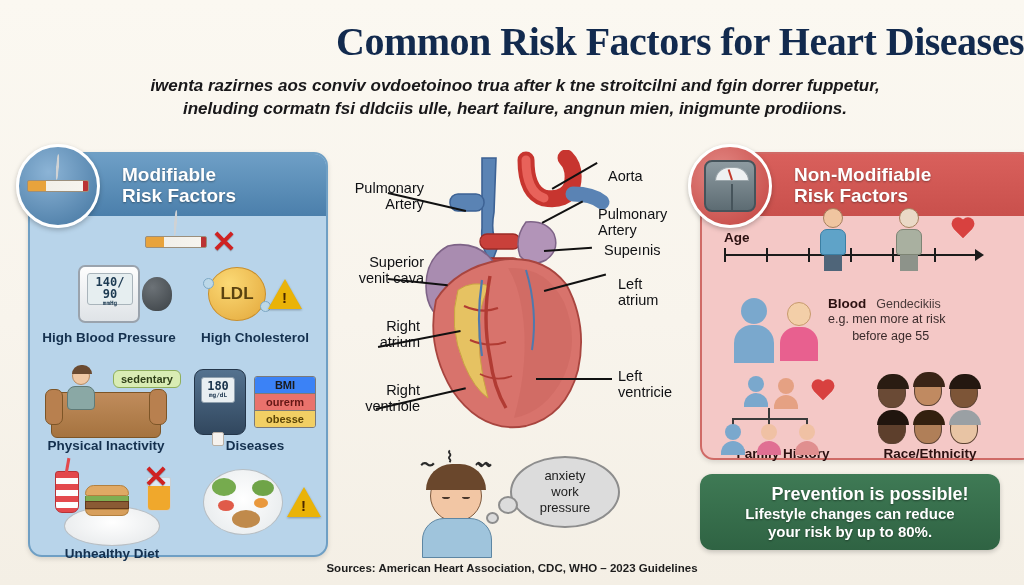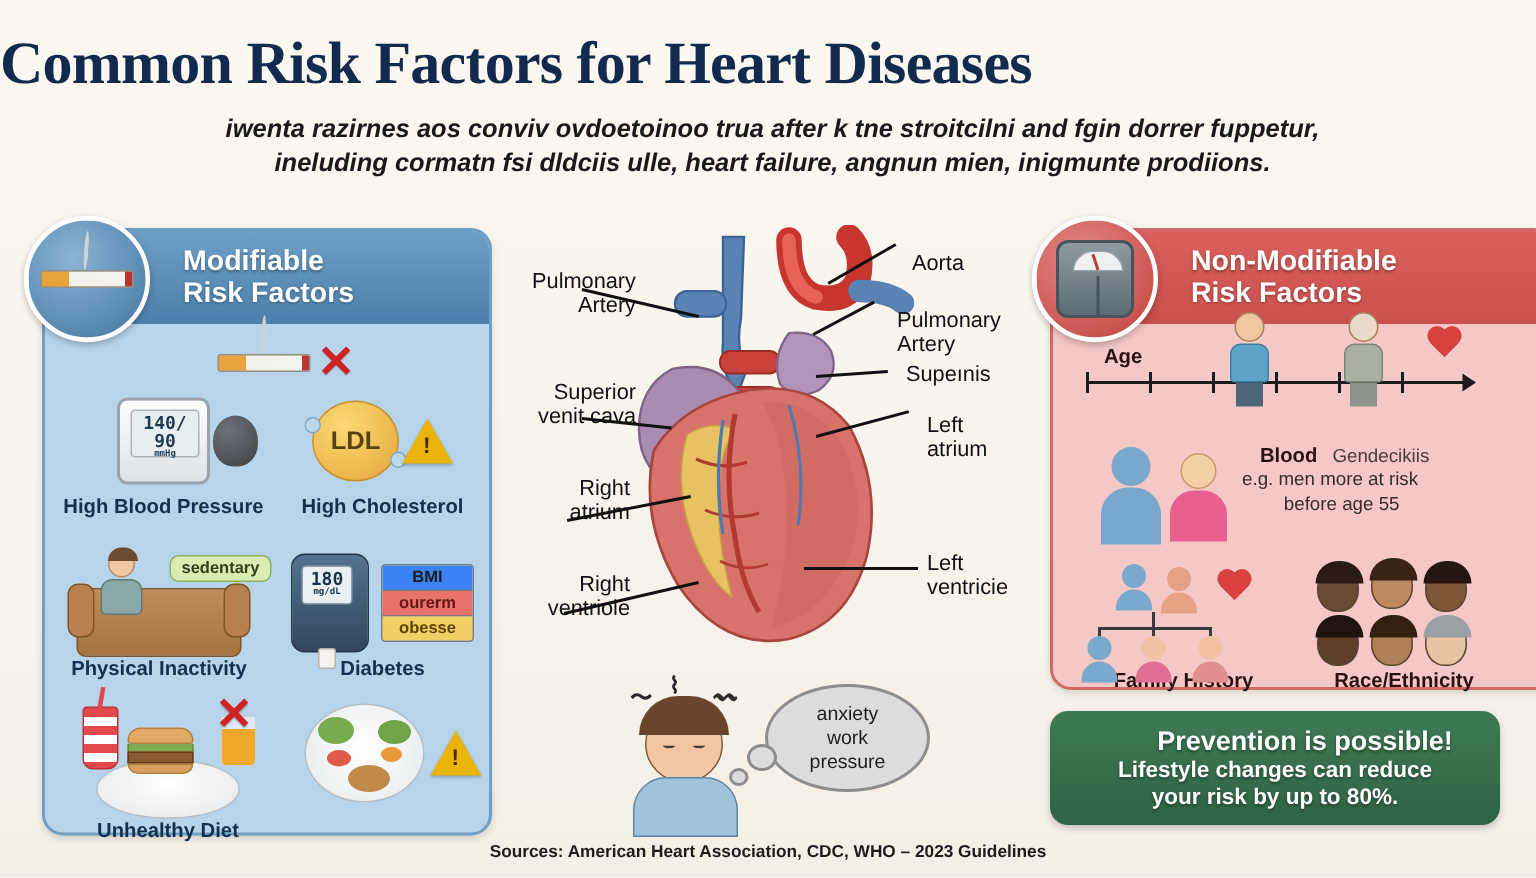--- a/index.html
+++ b/index.html
@@ -11,21 +11,21 @@
   }
   #stage {
     position: relative;
     width: 1024px; height: 585px;
     background: linear-gradient(180deg,#fbf8f1 0%, #f8f4ec 55%, #f4efe5 100%);
   }
 
   
   .title {
     position: absolute; left: 0; top: 18px; width: 1024px;
-    text-align: left;
+    text-align: right;
     font-size: 40px; font-weight: bold; letter-spacing: -0.5px;
     color: #122a4e;
     font-family: "Liberation Serif", serif;
   }
   .subtitle {
     position: absolute; left: 110px; top: 75px; width: 810px;
     text-align: center; line-height: 1.35;
     font-size: 17px; font-weight: bold; color: #19181a; font-style: italic;
   }
   .sub-line { display:block; white-space: nowrap; }
@@ -71,21 +71,21 @@
 
   
   .cells { position: absolute; left: 0; top: 62px; width: 100%; }
   .cell {
     position: absolute; text-align: center;
   }
   .cell-label {
     font-size: 13.5px; font-weight: bold; color: #14304e;
     white-space: nowrap;
   }
-  #panel-nonmod .cell-label { color: #2b1010; margin-left: 12px; }
+  #panel-nonmod .cell-label { color: #2b1010; }
   .art { position: relative; height: 72px; }
 
   
   .cigarette {
     position: relative; width: 62px; height: 12px; border-radius: 2px;
     background: linear-gradient(90deg,#e8a33c 0%, #e8a33c 30%, #f2f0ea 30%, #f6f4ee 92%, #b33 92%);
     border: 1px solid #9b8f7c;
   }
   .smoke {
     position: absolute; left: 50%; bottom: 12px; width: 3px; height: 26px;
@@ -416,21 +416,21 @@
               <span class="glucose-unit">mg/dL</span>
             </div>
             <div class="glucose-strip"></div>
           </div>
           <div class="bmi-card">
             <div class="bmi-h">BMI</div>
             <div class="bmi-r">ourerm</div>
             <div class="bmi-y">obesse</div>
           </div>
         </div>
-        <div class="cell-label">Diabetes</div>
+        <div class="cell-label">Diseases</div>
       </div>
 
       <div class="cell" style="left:2px; top:258px; width:160px;">
         <div class="art" style="display:flex;align-items:flex-end;justify-content:center;padding-top:22px;">
           <div style="position:relative">
             <div class="plate">
               <div class="cup"></div>
               <div class="burger">
                 <div class="bun-t"></div>
                   <div class="veg"></div>

